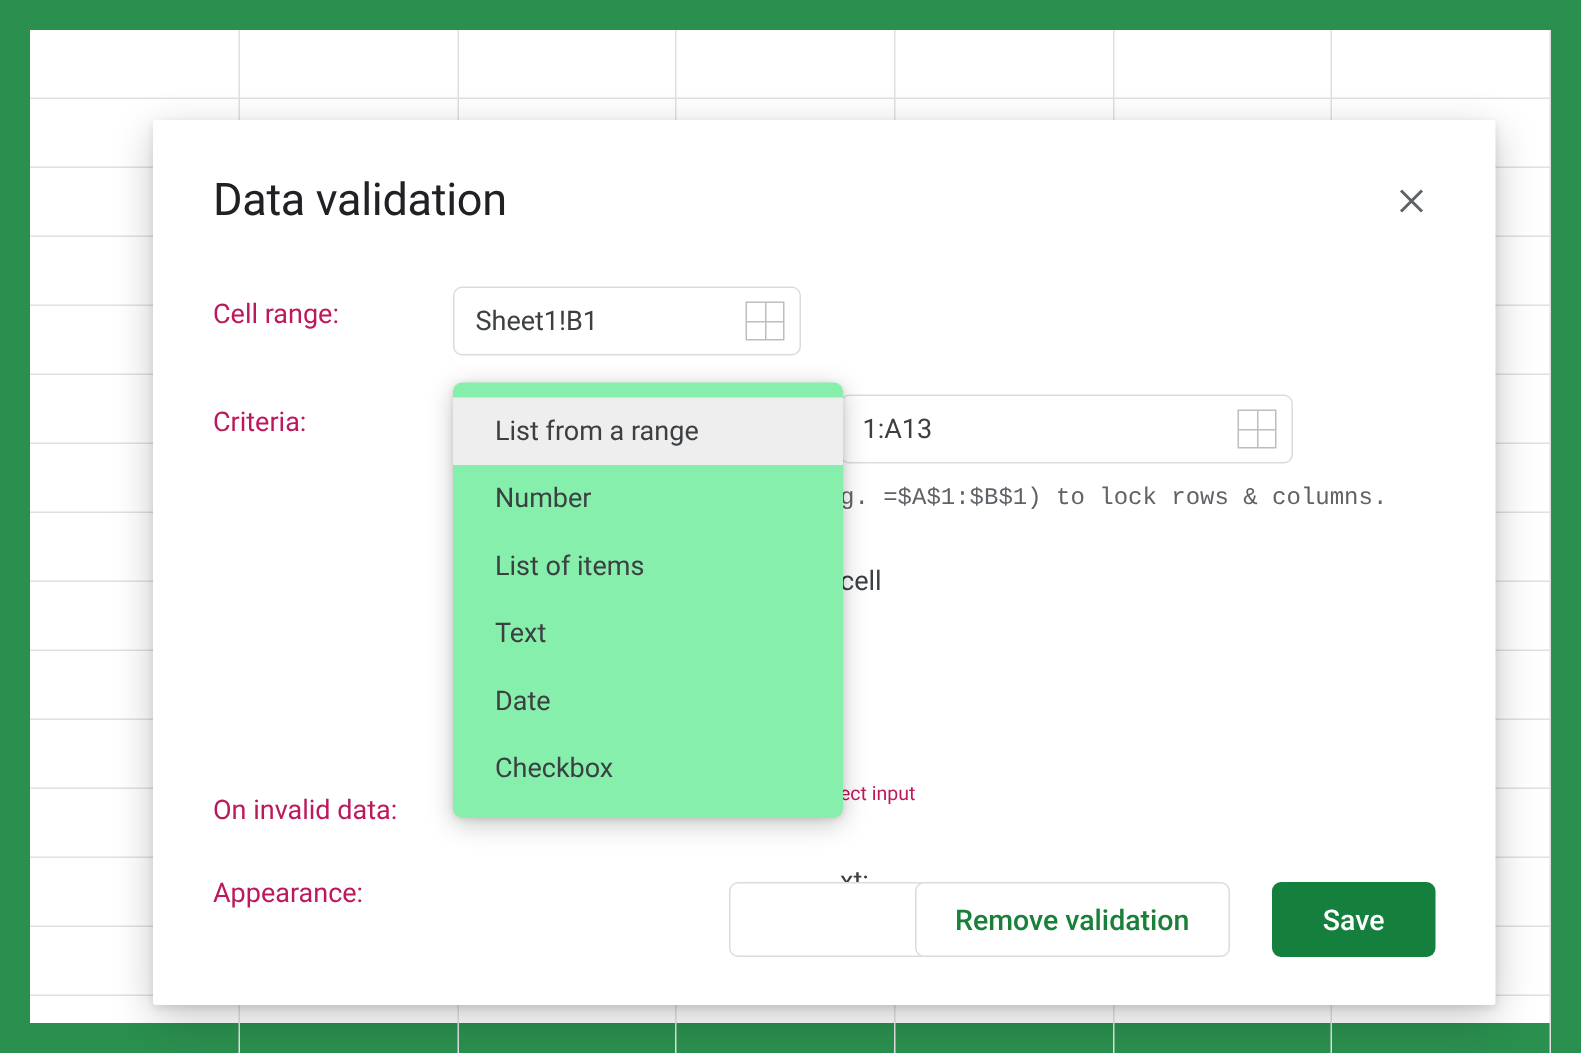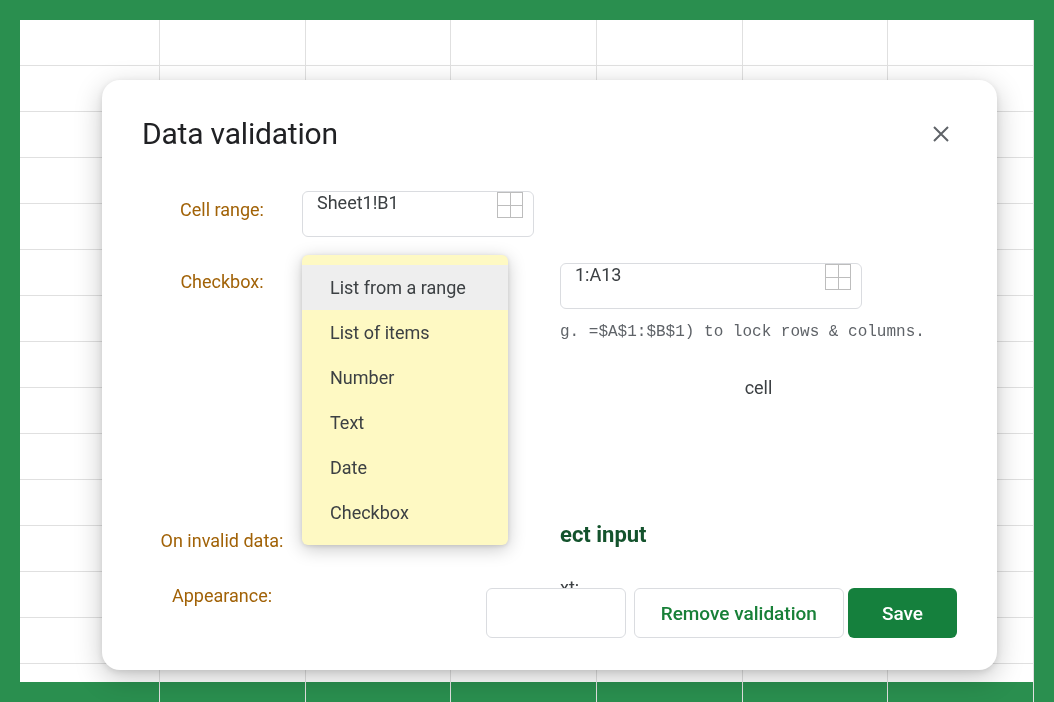--- a/index.html
+++ b/index.html
@@ -27,21 +27,21 @@
     border-right: 1px solid #e0e0e0;
     border-bottom: 1px solid #e0e0e0;
   }
   .dialog {
     position: absolute;
     top: 60px;
     left: 82px;
     width: 895px;
     height: 590px;
     background: #fff;
-    border-radius: 18px;
+    border-radius: 2px;
     box-shadow: 0 8px 28px rgba(0,0,0,0.22), 0 2px 6px rgba(0,0,0,0.10);
     padding: 36px 40px 32px 40px;
   }
   .dialog-header {
     display: flex;
     justify-content: space-between;
     align-items: center;
     margin-bottom: 40px;
   }
   .dialog-title {
@@ -58,30 +58,30 @@
     border-radius:50%;
   }
   .row {
     display: flex;
     align-items: flex-start;
     margin-bottom: 26px;
   }
   .row-label {
     width: 160px;
     font-size: 18px;
-    color: #a16207;
+    color: #be185d;
     padding-top: 8px;
-    text-align: center;
   }
   .row-body {
     flex: 1;
     position: relative;
   }
   .input-with-icon {
     display: inline-flex;
+    align-items: center;
     border: 1px solid #dadce0;
     border-radius: 6px;
     height: 46px;
     padding: 0 10px 0 14px;
     font-size: 18px;
     color: #3c4043;
     background:#fff;
   }
   .input-with-icon.cellrange { width: 232px; }
   .input-with-icon.rangeval { width: 302px; margin-left: 258px; }
@@ -105,46 +105,45 @@
     margin-left: 258px;
     margin-top: 14px;
     font-family: Liberation Mono, monospace;
   }
   .partial-text {
     font-size: 18px;
     color: #3c4043;
     margin-left: 258px;
     margin-top: 24px;
     line-height: 2.6;
-    text-align: center;
   }
   .dropdown {
     position: absolute;
     left: 0;
     top: -8px;
-    width: 206px;
-    background: #fef9c3;
+    width: 260px;
+    background: #86efac;
     border-radius: 6px;
     box-shadow: 0 4px 18px rgba(0,0,0,0.22), 0 1px 4px rgba(0,0,0,0.12);
     padding: 10px 0;
     z-index: 10;
   }
   .dropdown-item {
     padding: 12px 28px;
     font-size: 18px;
     color: #3c4043;
     cursor: pointer;
   }
   .dropdown-item.selected { background: #eeeeee; }
   .dialog-footer {
     position: absolute;
     bottom: 32px;
     right: 40px;
     display: flex;
-    gap: 4px;
+    gap: 28px;
     align-items: center;
   }
   .btn {
     height: 50px;
     padding: 0 26px;
     border-radius: 6px;
     font-size: 19px;
     font-weight: 500;
     display:flex; align-items:center; justify-content:center;
     cursor:pointer;
@@ -300,50 +299,50 @@
       <div class="row-label">Cell range:</div>
       <div class="row-body">
         <div class="input-with-icon cellrange">
           <span class="input-text">Sheet1!B1</span>
           <span class="grid-picker"></span>
         </div>
       </div>
     </div>
 
     <div class="row" style="margin-bottom:0;">
-      <div class="row-label">Checkbox:</div>
+      <div class="row-label">Criteria:</div>
       <div class="row-body">
 
         
         <div class="input-with-icon rangeval">
           <span class="input-text">1:A13</span>
           <span class="grid-picker"></span>
         </div>
 
         <div class="hint">g. =$A$1:$B$1) to lock rows &amp; columns.</div>
 
         <div class="partial-text">cell</div>
 
         
         <div class="dropdown">
           <div class="dropdown-item selected">List from a range</div>
+          <div class="dropdown-item">Number</div>
           <div class="dropdown-item">List of items</div>
-          <div class="dropdown-item">Number</div>
           <div class="dropdown-item">Text</div>
           <div class="dropdown-item">Date</div>
           <div class="dropdown-item">Checkbox</div>
         </div>
 
       </div>
     </div>
 
     <div class="row" style="margin-top:110px;">
       <div class="row-label">On invalid data:</div>
       <div class="row-body">
-        <div style="margin-left:258px;font-size:22px;color:#14532d;font-weight:bold;">ect input</div>
+        <div style="margin-left:258px;font-size:13px;color:#be185d;">ect input</div>
       </div>
     </div>
 
     <div class="row">
       <div class="row-label">Appearance:</div>
       <div class="row-body">
         <div style="margin-left:258px;font-size:18px;color:#3c4043;">xt:</div>
       </div>
     </div>
 

